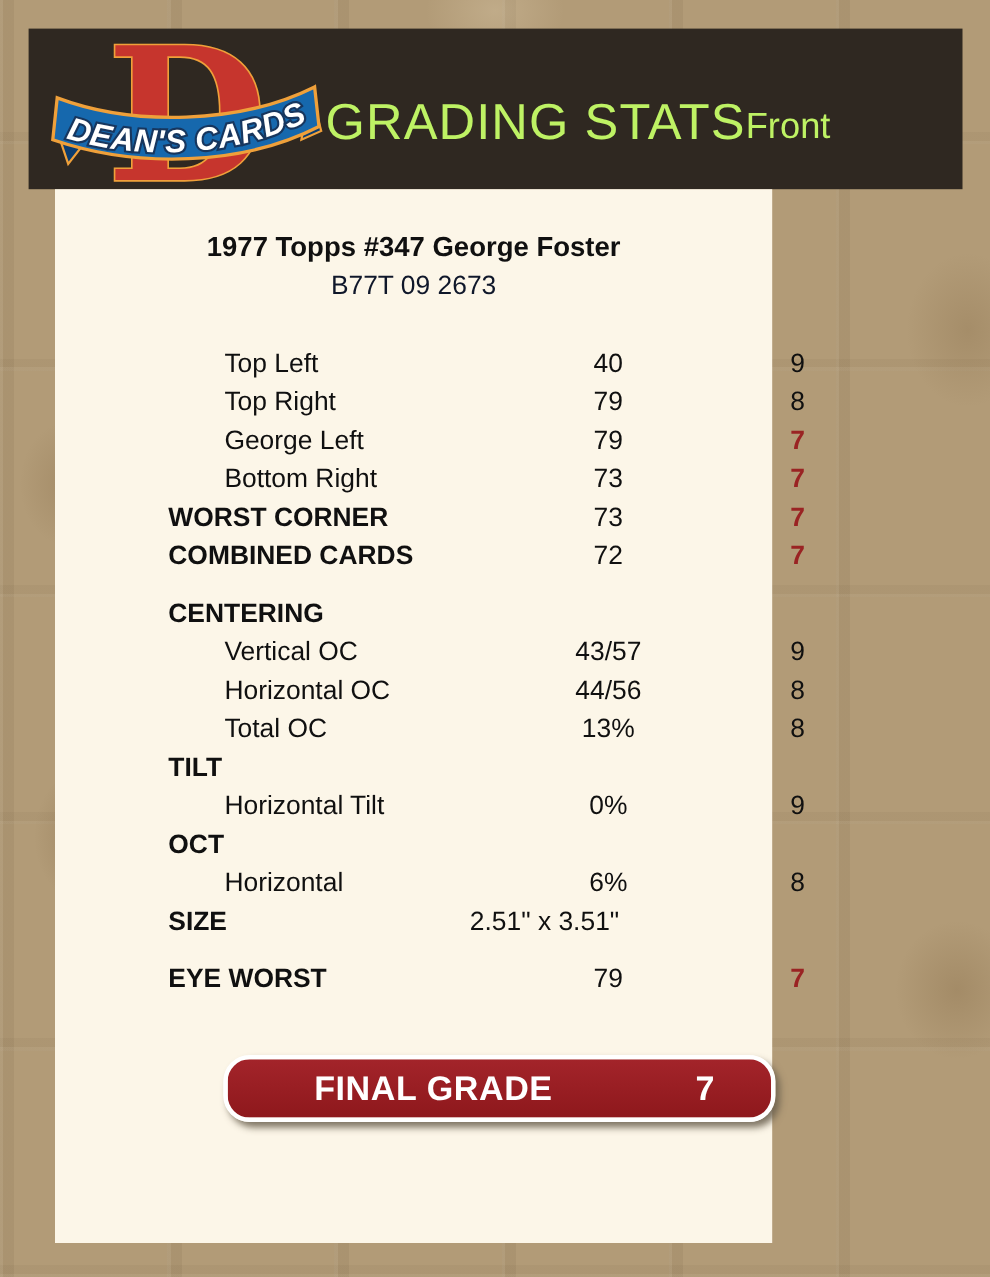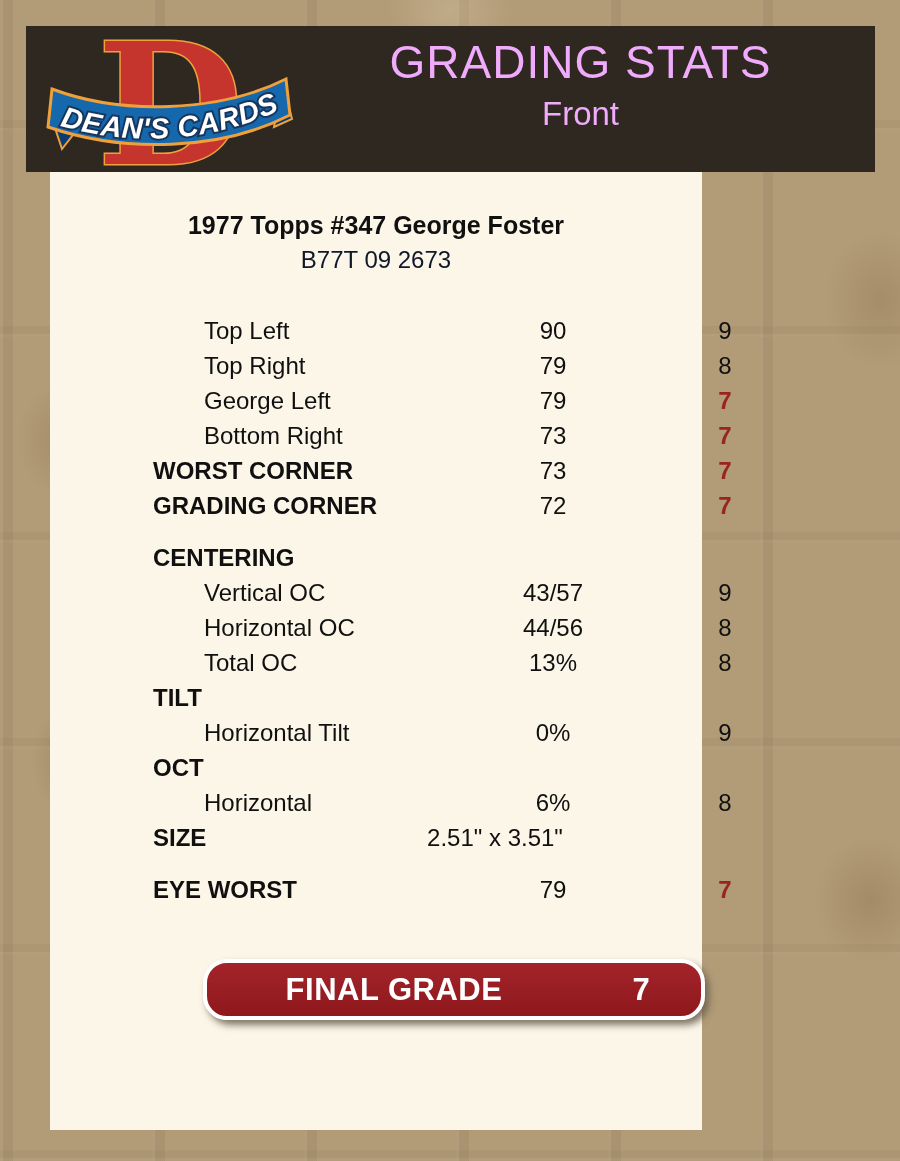--- a/index.html
+++ b/index.html
@@ -27,22 +27,22 @@
     position:absolute;left:50px;top:172px;width:652px;height:958px;
     background:#fcf6e8;box-sizing:border-box;padding-top:36px;
   }
   .header-bar{
     position:absolute;left:26px;top:26px;width:849px;height:146px;
     background:#2f2821;
   }
   .logo{position:absolute;left:20px;top:5px;width:248px;height:138px;}
   .header-text{
     position:absolute;left:270px;right:10px;top:0;height:146px;
-    display:flex;flex-direction:column;align-items:center;
-    padding-top:12px;box-sizing:border-box;color:#f0abfc;
+    display:flex;flex-direction:row;align-items:center;
+    padding-top:22px;box-sizing:border-box;color:#bef264;
   }
   .header-title{font-size:46px;line-height:48px;letter-spacing:1px;}
   .header-subtitle{font-size:33px;line-height:40px;margin-top:8px;}
 
   .card-title{font-size:25px;font-weight:bold;text-align:center;line-height:34px;color:#101010;}
   .card-id{font-size:24px;text-align:center;line-height:36px;color:#0f172a;}
 
   .stats{margin-top:35px;padding-left:103px;padding-right:53px;}
   .row{height:35px;display:flex;align-items:center;color:#101010;}
   .row .label{flex:0 0 300px;font-size:24px;box-sizing:border-box;white-space:nowrap;}
@@ -88,21 +88,21 @@
 </div>
 
 <div class="panel">
   <div class="card-title">1977 Topps #347 George Foster</div>
   <div class="card-id">B77T 09 2673</div>
 
   <div class="stats">
 
     <div class="row item">
       <span class="label">Top Left</span>
-      <span class="value">90</span>
+      <span class="value">40</span>
       <span class="max">9</span>
     </div>
     <div class="row item">
       <span class="label">Top Right</span>
       <span class="value">79</span>
       <span class="max">8</span>
     </div>
     <div class="row item red-max">
       <span class="label">George Left</span>
       <span class="value">79</span>
@@ -112,21 +112,21 @@
       <span class="label">Bottom Right</span>
       <span class="value">73</span>
       <span class="max">7</span>
     </div>
     <div class="row total red-max">
       <span class="label">WORST CORNER</span>
       <span class="value">73</span>
       <span class="max">7</span>
     </div>
     <div class="row total red-max">
-      <span class="label">GRADING CORNER</span>
+      <span class="label">COMBINED CARDS</span>
       <span class="value">72</span>
       <span class="max">7</span>
     </div>
 
     <div class="row section gap">
       <span class="label">CENTERING</span>
       <span class="value"></span>
       <span class="max"></span>
     </div>
     <div class="row item">

